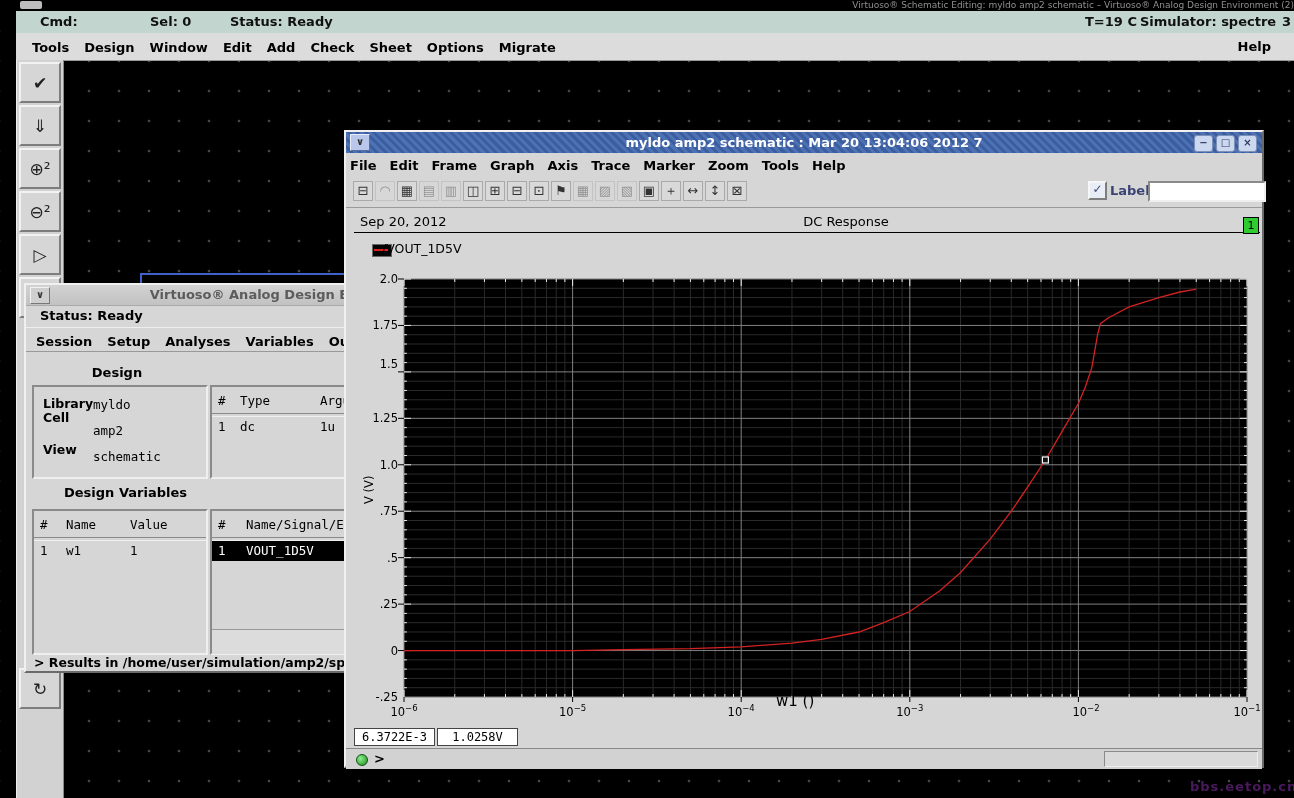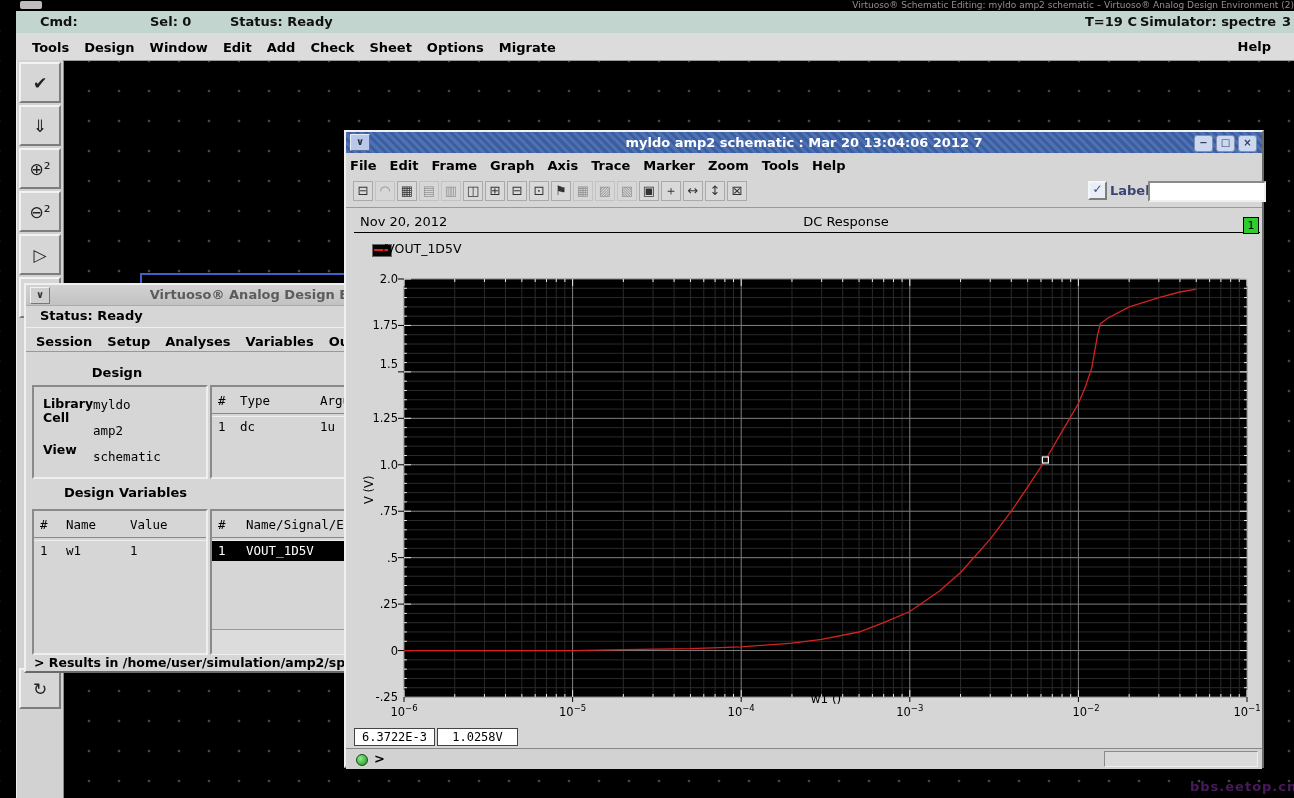--- a/index.html
+++ b/index.html
@@ -61,21 +61,21 @@
   #graph-underline{left:8px;top:100px;width:906px;height:1px;background:#000;}
   #graph-badge{left:897px;top:85px;width:14px;height:15px;background:#2ecc2e;border:1px solid #000;
      font-size:11px;line-height:15px;text-align:center;color:#000;}
   #legend-swatch{left:26px;top:112px;width:18px;height:11px;background:#050505;border:1px solid #666;}
   #legend-swatch i{position:absolute;left:1px;top:4px;width:14px;height:2px;background:#d22;}
   #legend-label{left:36px;top:109px;font-size:12.5px;color:#000;}
   #ylabel{left:16px;top:372px;font-size:11.5px;color:#000;transform:rotate(-90deg);transform-origin:left top;white-space:nowrap;}
   .ytick{position:absolute;width:40px;left:12px;text-align:right;font-size:11.5px;color:#000;}
   .xtick{position:absolute;width:56px;text-align:center;font-size:11.5px;color:#000;top:571px;}
   .xtick sup{font-size:8.5px;}
-  #xlabel{left:430px;top:560px;width:100px;text-align:center;font-size:12px;color:#000;}
+  #xlabel{left:430px;top:560px;width:100px;font-size:15px;color:#000;}
   #plot-holder{left:48px;top:140px;width:866px;height:452px;}
   .readout{position:absolute;top:596px;height:16px;background:#fff;border:1px solid #444;
      font-family:"DejaVu Sans Mono",monospace;font-size:12px;line-height:16px;text-align:center;color:#000;}
   #cmd-bar{left:0;top:616px;width:916px;height:20px;background:#d2d2d2;border-top:1px solid #888;}
   #cmd-led{position:absolute;left:10px;top:5px;width:10px;height:10px;border-radius:50%;
      background:radial-gradient(circle at 35% 35%,#8cf08c,#1d8a1d);border:1px solid #145214;}
   #cmd-prompt{position:absolute;left:28px;top:2px;font-weight:bold;font-size:13px;color:#000;}
   #cmd-field{position:absolute;left:758px;top:2px;width:152px;height:14px;background:#dadada;border:1px solid;border-color:#8a8a8a #eee #eee #8a8a8a;}
   
   #sel-line-h{left:140px;top:273px;width:205px;height:2px;background:#3f62c8;z-index:2;}
@@ -203,21 +203,21 @@
         </span>
     </div>
     <div id="graph-menubar" class="abs"><span class="menu-item">File</span><span class="menu-item">Edit</span><span class="menu-item">Frame</span><span class="menu-item">Graph</span><span class="menu-item">Axis</span><span class="menu-item">Trace</span><span class="menu-item">Marker</span><span class="menu-item">Zoom</span><span class="menu-item">Tools</span><span class="menu-item">Help</span></div>
     <div id="graph-toolbar" class="abs">
       <span id="graph-toolbar-icons" style="padding-left:6px;display:inline-block"><span class="gicon"><span>⊟</span></span><span class="gicon dim"><span>◠</span></span><span class="gicon"><span>▦</span></span><span class="gicon dim"><span>▤</span></span><span class="gicon dim"><span>▥</span></span><span class="gicon"><span>◫</span></span><span class="gicon"><span>⊞</span></span><span class="gicon"><span>⊟</span></span><span class="gicon"><span>⊡</span></span><span class="gicon"><span>⚑</span></span><span class="gicon dim"><span>▦</span></span><span class="gicon dim"><span>▨</span></span><span class="gicon dim"><span>▧</span></span><span class="gicon"><span>▣</span></span><span class="gicon"><span>＋</span></span><span class="gicon"><span>↔</span></span><span class="gicon"><span>↕</span></span><span class="gicon"><span>⊠</span></span></span>
     </div>
     <div id="label-chk" class="abs">✓</div>
     <div id="label-txt" class="abs">Label</div>
     <input id="label-input" class="abs" value="" style="">
 
-    <div id="graph-date" class="abs">Nov 20, 2012</div>
+    <div id="graph-date" class="abs">Sep 20, 2012</div>
     <div id="graph-subtitle" class="abs">DC Response</div>
     <div id="graph-underline" class="abs"></div>
     <div id="graph-badge" class="abs">1</div>
 
     <div id="legend-swatch" class="abs">
         <i></i>
       </div>
     <div id="legend-label" class="abs">/VOUT_1D5V</div>
 
     <div id="ylabel" class="abs">V (V)</div>

